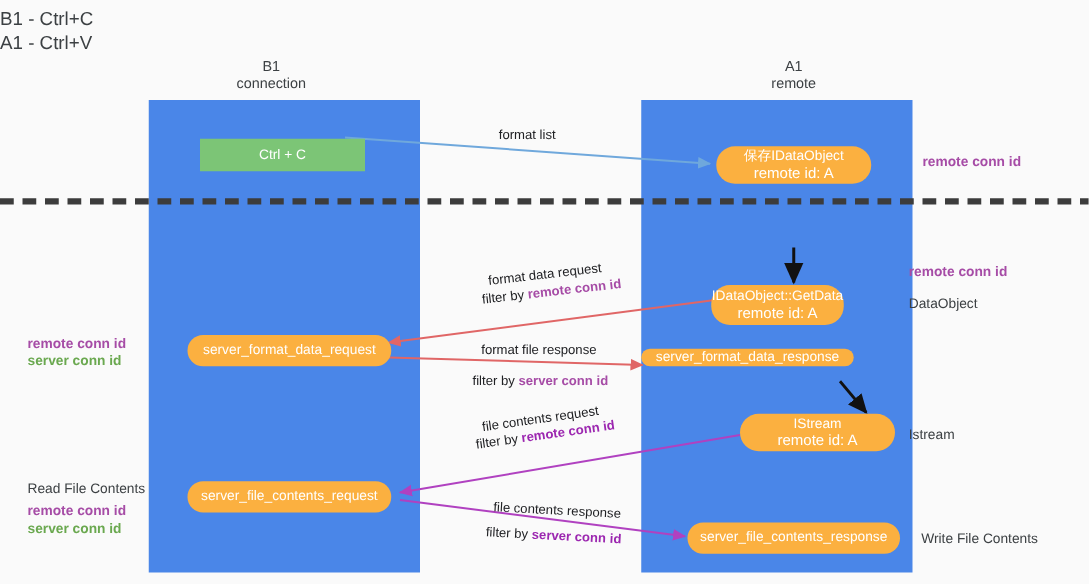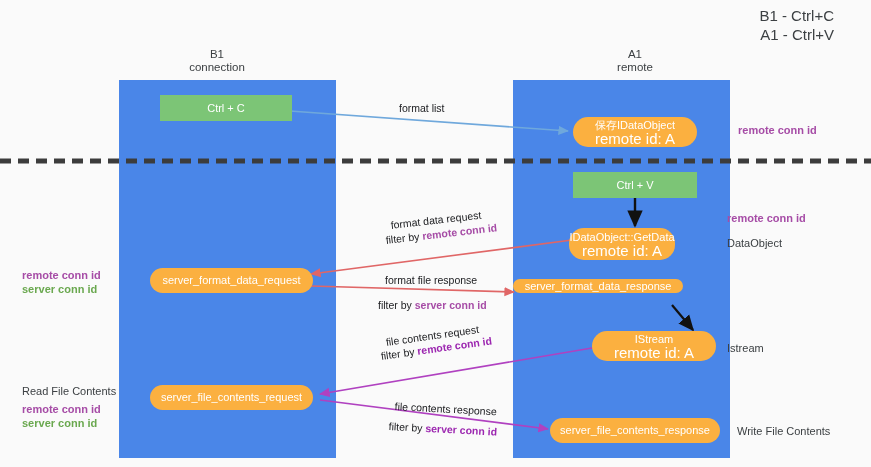--- a/index.html
+++ b/index.html
@@ -8,42 +8,42 @@
     background:#fafafa;
     font-family:"Liberation Sans","DejaVu Sans",sans-serif;
     overflow:hidden;
     position:relative;
   }
   #stage{position:absolute;left:0;top:0;width:871px;height:467px;}
 
   
   .title{
     position:absolute;left:0;top:6px;width:834px;
-    text-align:right;color:#3c4043;font-size:15px;line-height:19px;
+    text-align:left;color:#3c4043;font-size:15px;line-height:19px;
   }
 
   
   .lane-head{
     position:absolute;text-align:center;color:#3c4043;
     font-size:11.5px;line-height:13px;width:160px;
   }
 
   
   .lane{position:absolute;background:#4a86e8;}
 
   
   .node{
     position:absolute;box-sizing:border-box;
     display:flex;align-items:center;justify-content:center;
     text-align:center;color:#ffffff;font-size:11px;line-height:13px;
     padding:2px 4px;
   }
-  .node.green{background:#7cc576;}
+  .node.green{background:#7cc576;margin-top:16px;}
   .node.orange{background:#fbb040;border-radius:15px;}
-  .node .l2{font-size:15px;}
+  .node .l2{font-size:12px;}
 
   
   .side{
     position:absolute;font-size:11px;line-height:14px;color:#3c4043;
     white-space:nowrap;
   }
   .side.purple{color:#a64ca6;font-weight:bold;}
   .side.green{color:#6aa84f;font-weight:bold;}
   .side.plain{color:#3c4043;}
 
@@ -114,23 +114,20 @@
 
   <div class="node green" style="left:160px;top:95px;width:132px;height:26px;">
     <span>Ctrl + C</span>
   </div>
 
   <div class="node orange" style="left:573px;top:117px;width:124px;height:30px;flex-direction:column;">
     <span>保存IDataObject</span>
     <span class="l2">remote id: A</span>
   </div>
 
-  <div class="node green" style="left:573px;top:172px;width:124px;height:26px;">
-    <span>Ctrl + V</span>
-  </div>
 
   <div class="node orange" style="left:569px;top:228px;width:106px;height:32px;flex-direction:column;">
     <span>IDataObject::GetData</span>
     <span class="l2">remote id: A</span>
   </div>
 
   <div class="node orange" style="left:150px;top:268px;width:163px;height:25px;align-items:center;">
     <span>server_format_data_request</span>
   </div>
 

